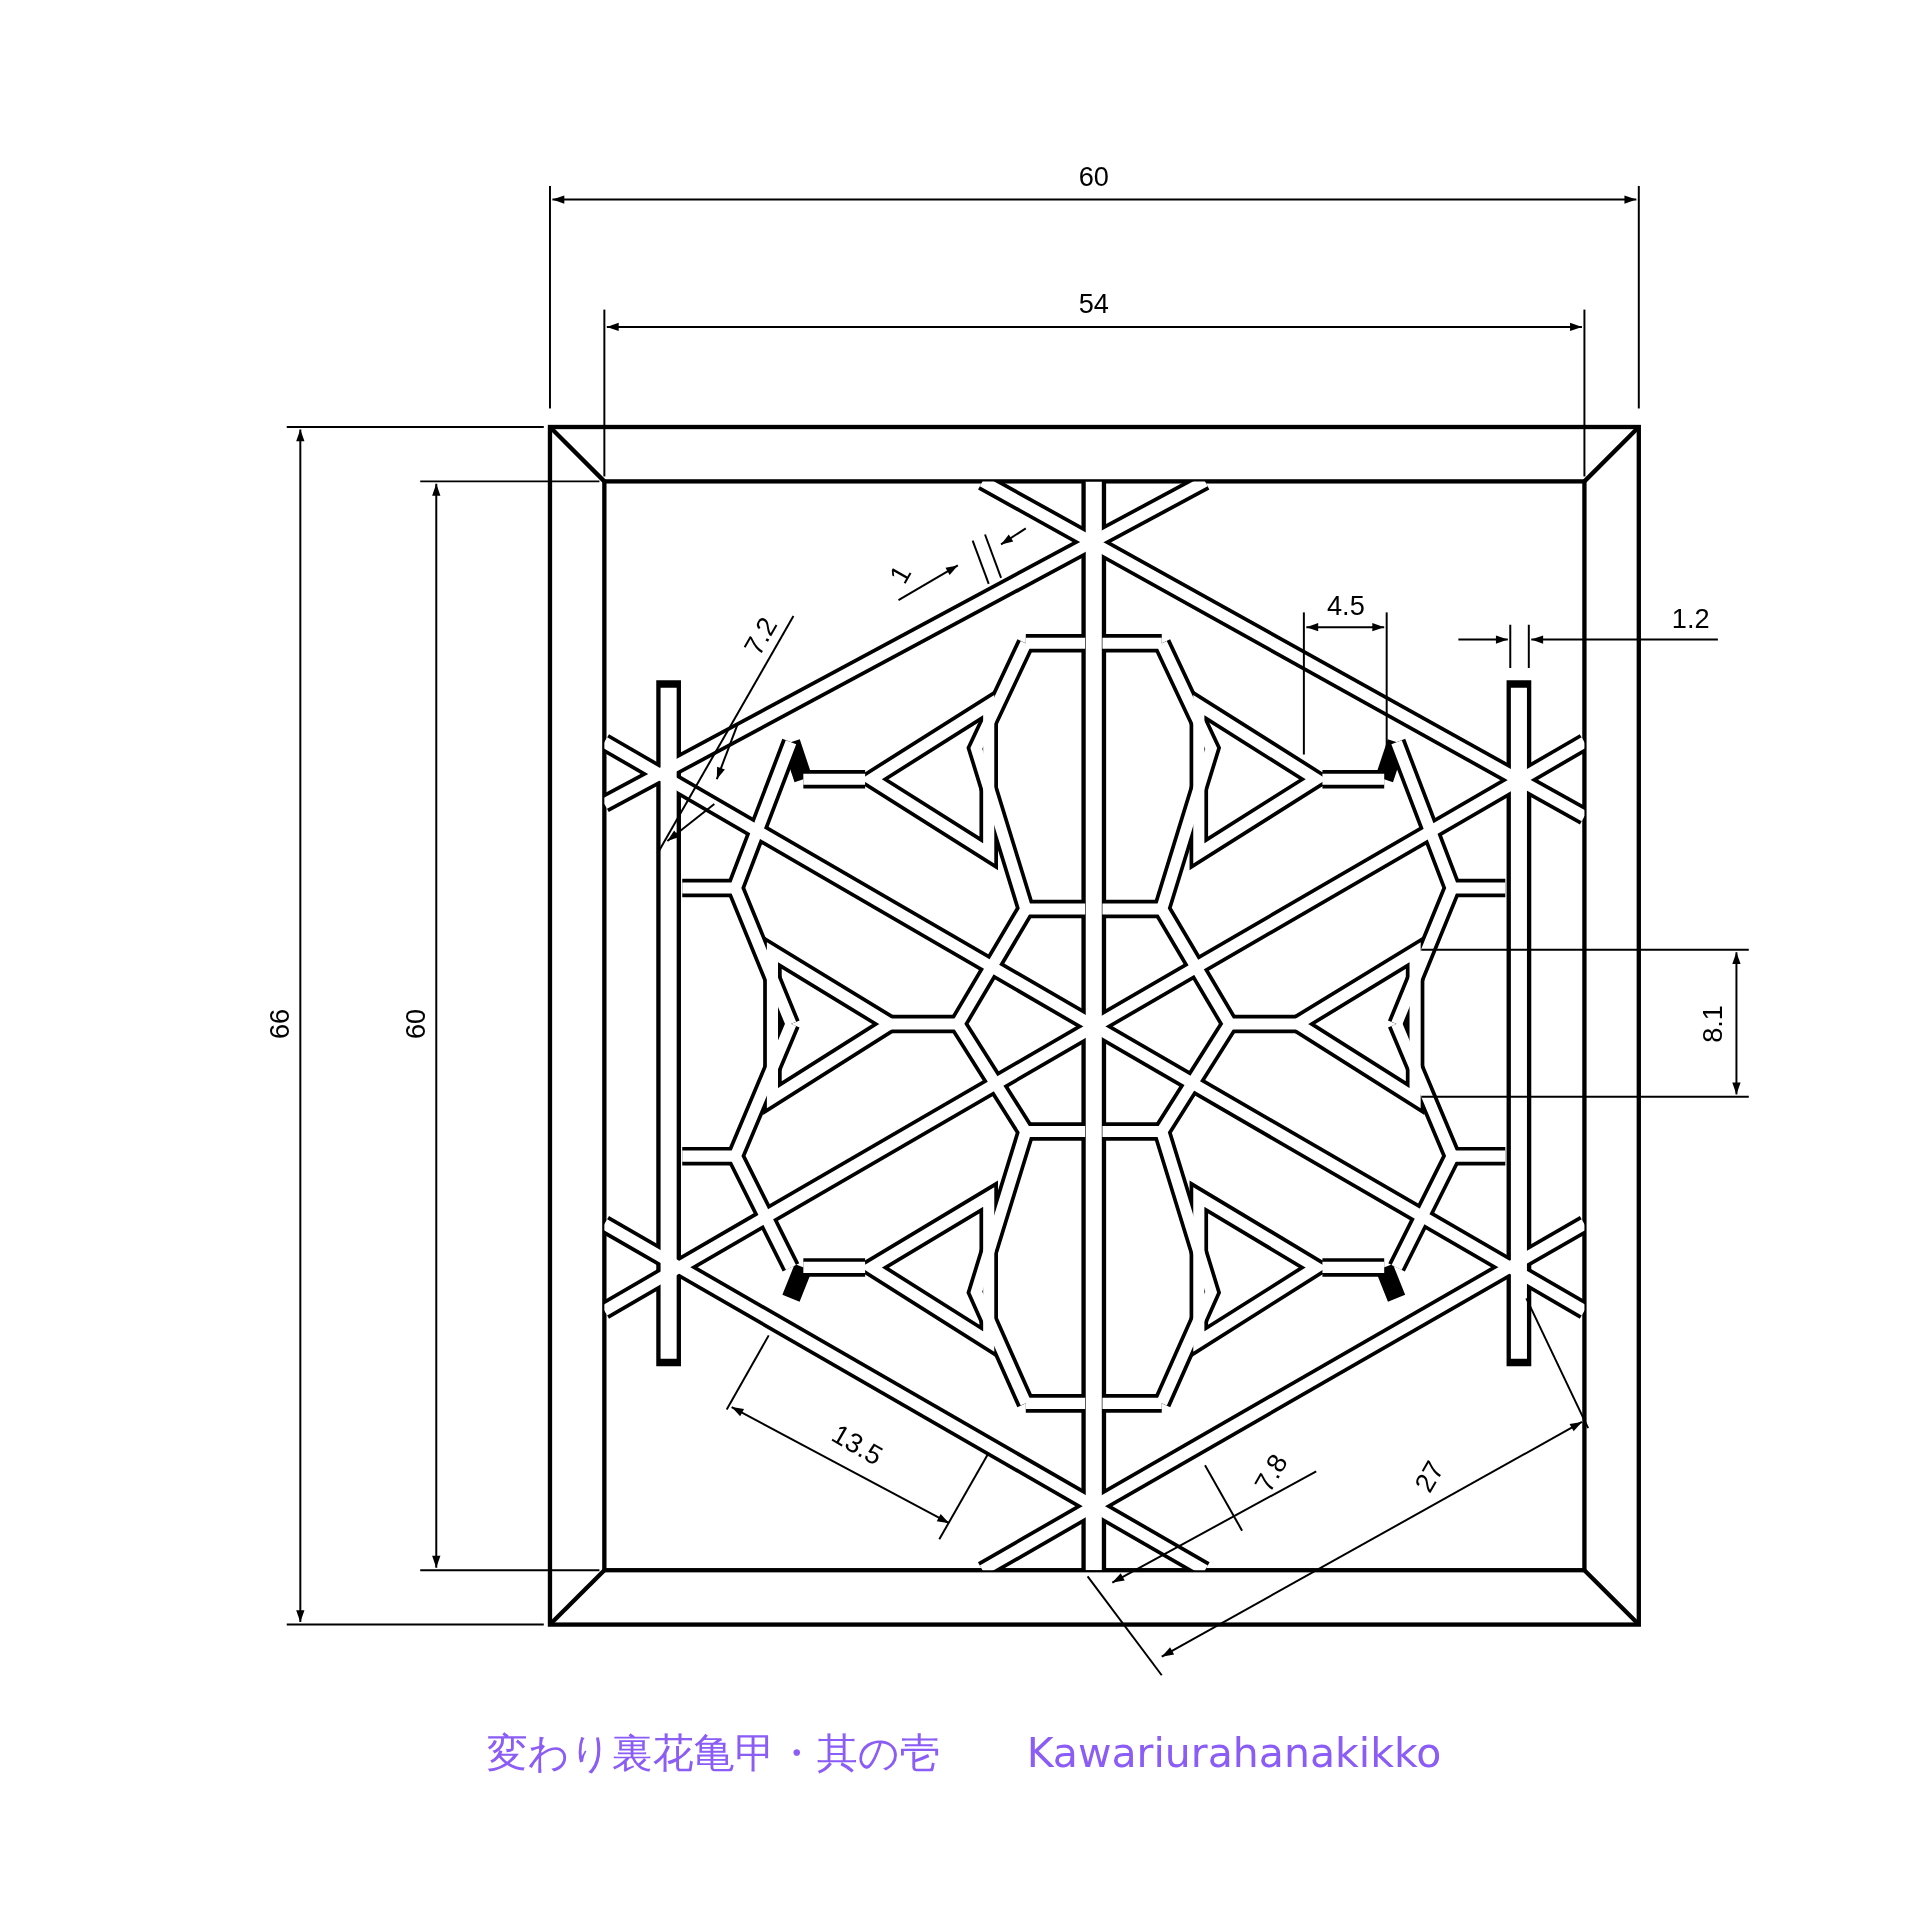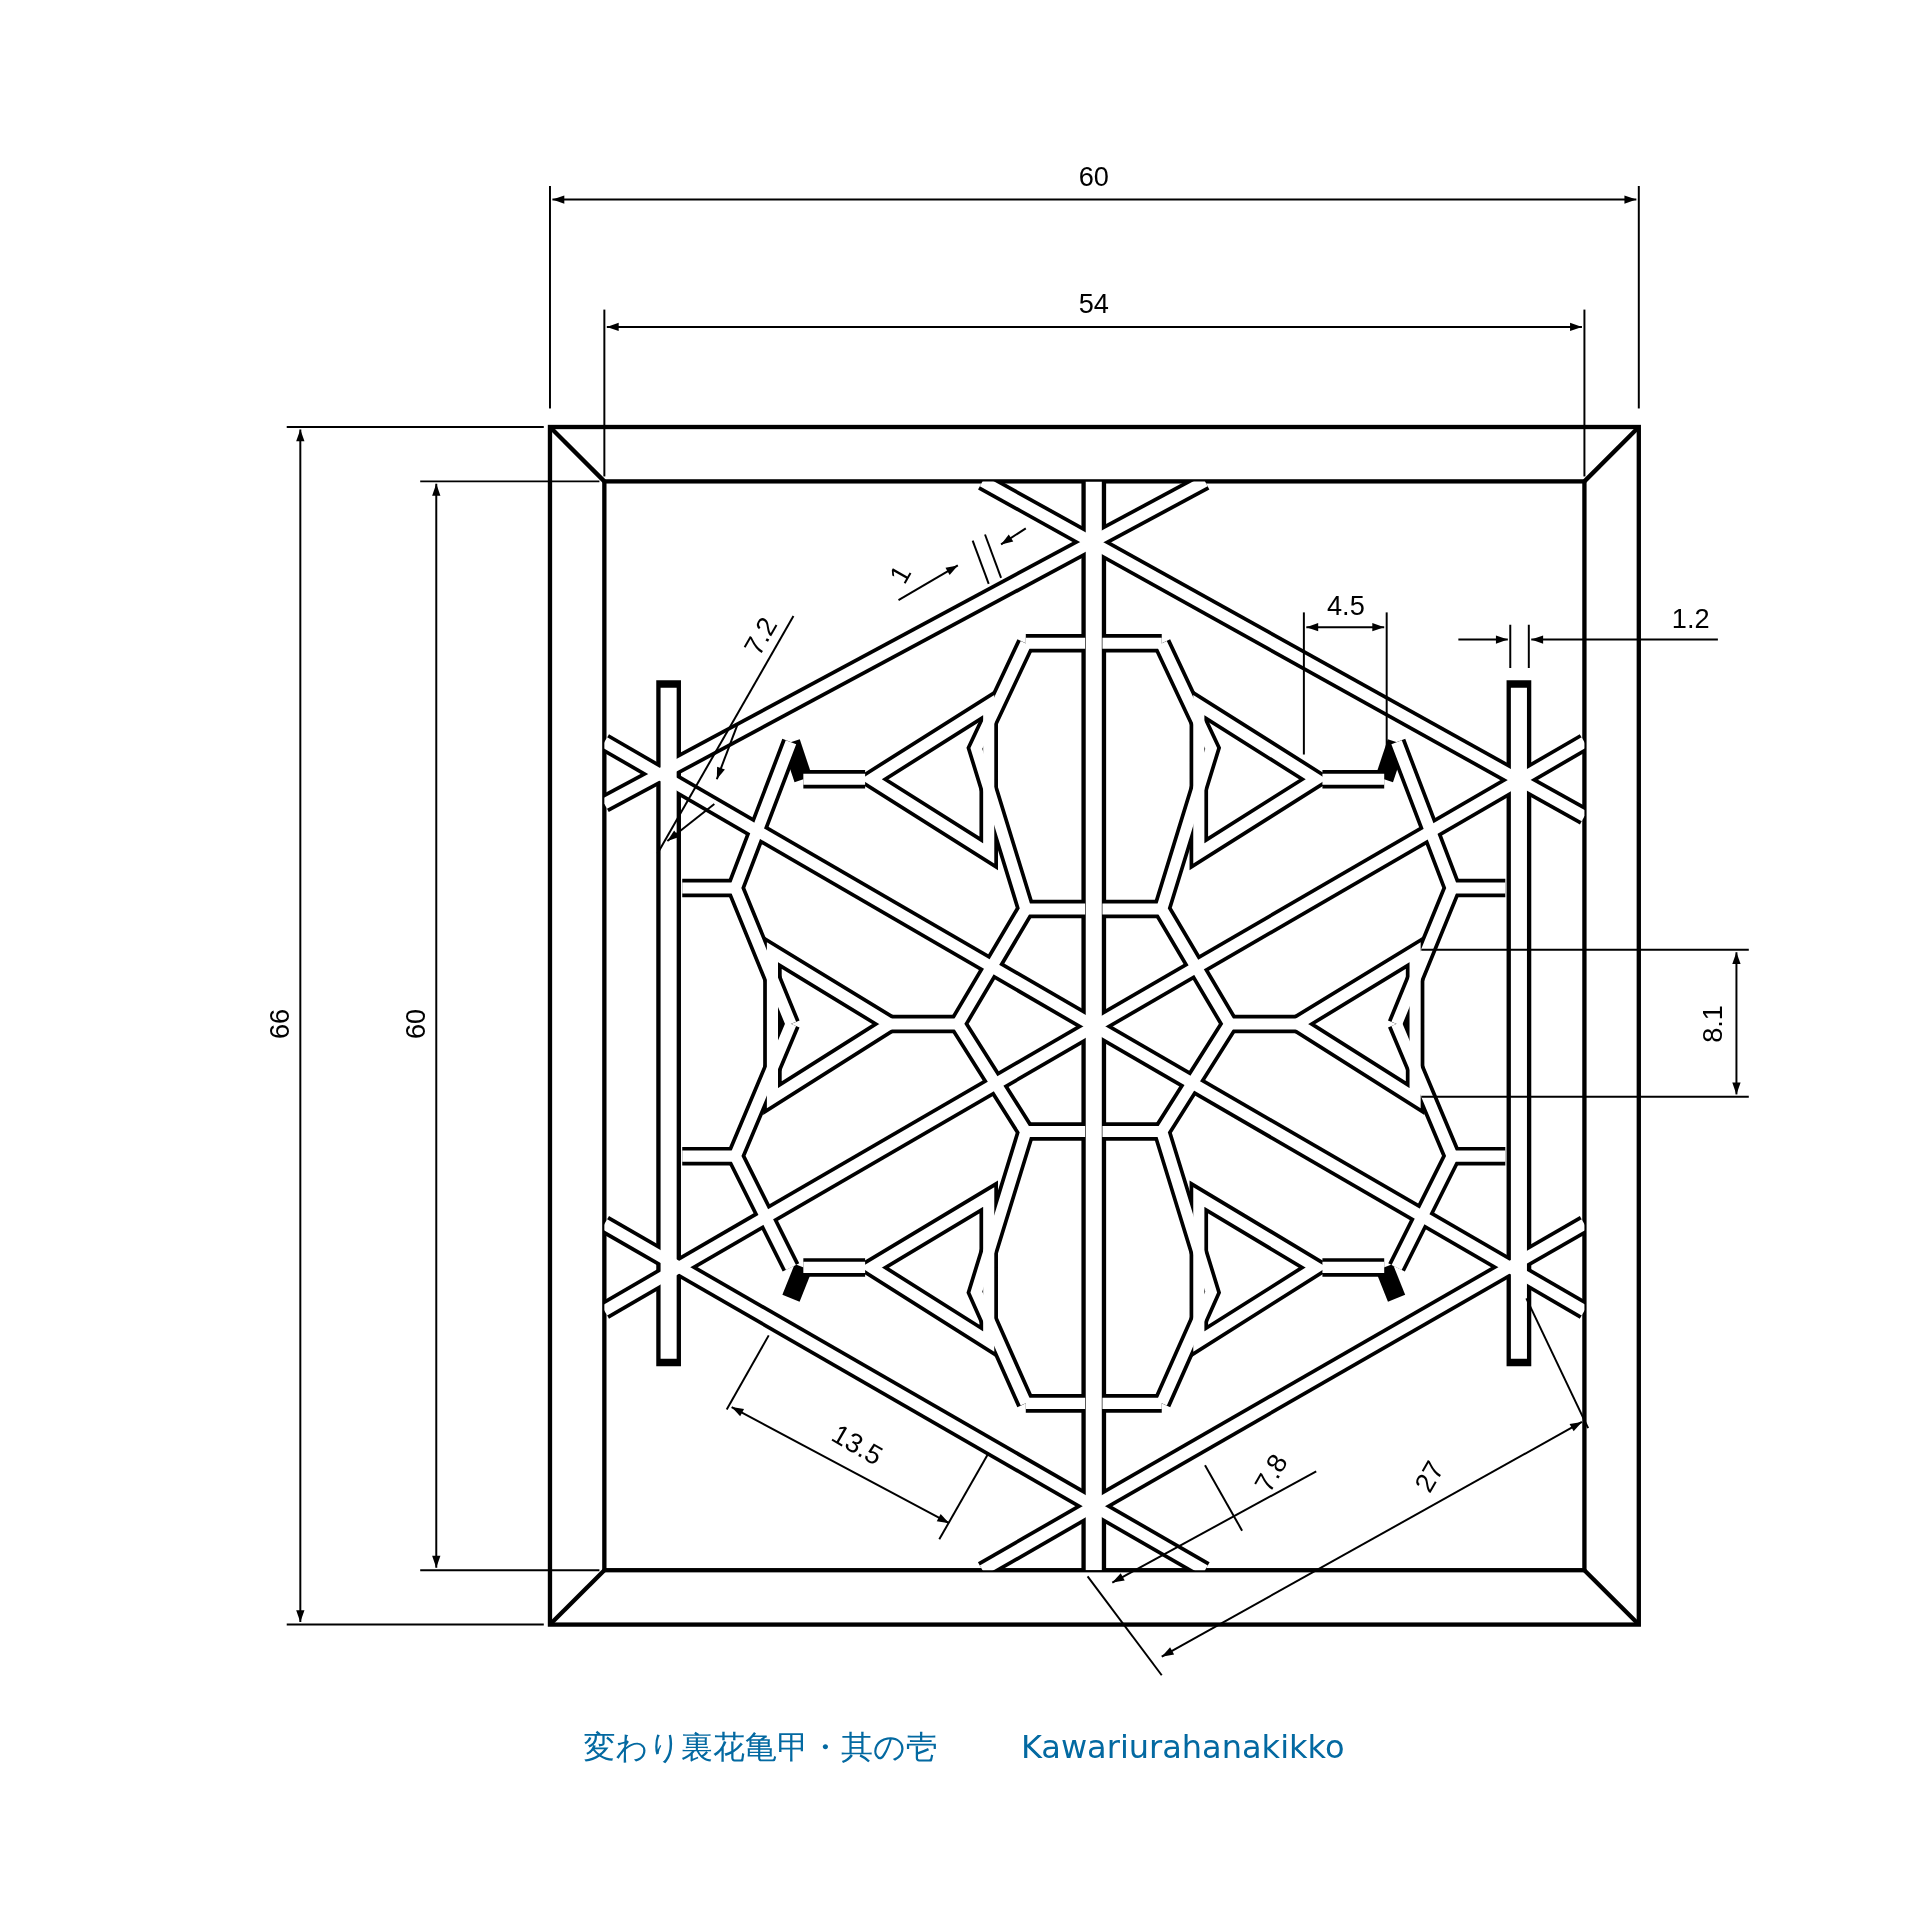--- a/index.html
+++ b/index.html
@@ -1,20 +1,20 @@
 <!DOCTYPE html>
 <html style="font-size:14.7px"><head>
 <meta charset="utf-8">
 <style>
   html,body{margin:0;padding:0;background:#ffffff;}
   body{width:1928px;height:1928px;position:relative;overflow:hidden;}
   #drawing{position:absolute;left:0;top:0;width:1928px;height:1928px;}
   .dimtext{font-family:"Liberation Sans",sans-serif;font-size:22px;fill:#000;}
   .caption{position:absolute;top:1726px;left:0;width:1928px;text-align:center;
-    font-family:"DejaVu Sans","Liberation Sans",sans-serif;font-size:32px;color:#0369a1;}
+    font-family:"DejaVu Sans","Liberation Sans",sans-serif;font-size:41px;color:#8b5cf6;}
   .caption span{display:inline-block;}
   .caption .jp{margin-right:73px;}
 </style>
 </head>
 <body>
 
 <svg id="drawing" viewBox="0 0 1560 1559" xmlns="http://www.w3.org/2000/svg">
   <defs>
 
     <style>

